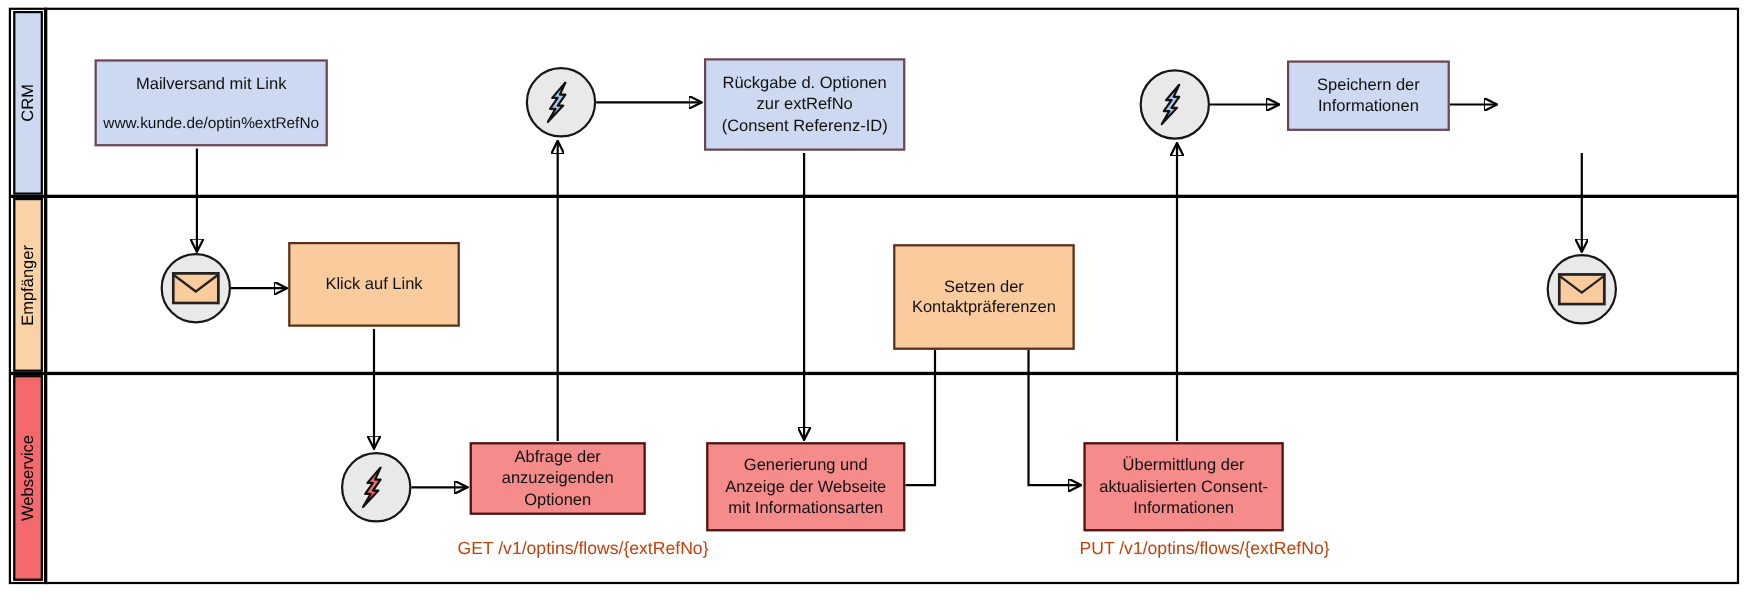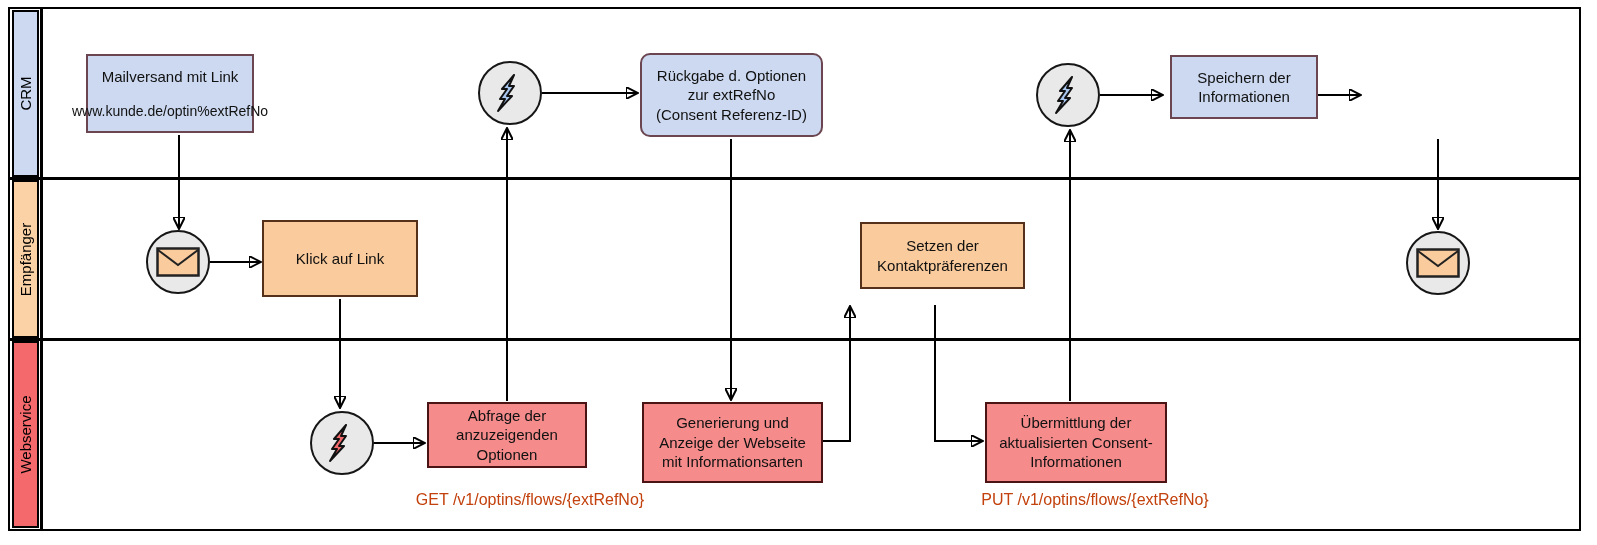--- a/index.html
+++ b/index.html
@@ -57,32 +57,32 @@
     <path d="M542,93 H638" marker-end="url(#arrow)"></path>
     <path d="M731,139 V400" marker-end="url(#arrow)"></path>
     <path d="M823,441 H850 V306" marker-end="url(#arrow)"></path>
     <path d="M935,305 V441 H983" marker-end="url(#arrow)"></path>
     <path d="M1070,401 V130" marker-end="url(#arrow)"></path>
     <path d="M1100,95 H1163" marker-end="url(#arrow)"></path>
     <path d="M1314,95 H1361" marker-end="url(#arrow)"></path>
     <path d="M1438,139 V229" marker-end="url(#arrow)"></path>
   </svg>
 
-  <div class="node blue" style="left:86px;top:54px;width:168px;height:79px;gap:12px;">
+  <div class="node blue" style="left:86px;top:54px;width:212px;height:79px;gap:12px;">
     <span class="lbl">Mailversand mit Link</span>
     <span class="sublbl">www.kunde.de/optin%extRefNo</span>
   </div>
 
   <div class="event" style="left:478px;top:61px;">
     <svg width="26" height="38" viewBox="0 0 26 38">
       <polygon points="17,1 5,15 10,15 3,25 8,25 1,37 15,22 10,22 17,12 12,12" fill="#a9c6ee" stroke="#111" stroke-width="2" stroke-linejoin="round"></polygon>
     </svg>
   </div>
 
-  <div class="node blue" style="left:640px;top:53px;width:183px;height:84px;border-radius:10px;">
+  <div class="node blue" style="left:640px;top:53px;width:183px;height:84px;">
     <span class="lbl">Rückgabe d. Optionen
 zur extRefNo
 (Consent Referenz-ID)</span>
   </div>
 
   <div class="event" style="left:1036px;top:63px;">
     <svg width="26" height="38" viewBox="0 0 26 38">
       <polygon points="17,1 5,15 10,15 3,25 8,25 1,37 15,22 10,22 17,12 12,12" fill="#a9c6ee" stroke="#111" stroke-width="2" stroke-linejoin="round"></polygon>
     </svg>
   </div>
@@ -97,21 +97,21 @@
     <svg width="44" height="30" viewBox="0 0 44 30">
       <rect x="1.5" y="1.5" width="41" height="27" fill="#f9cb9d" stroke="#222" stroke-width="2.5"></rect>
       <path d="M2,3 L22,18 L42,3" fill="none" stroke="#222" stroke-width="2"></path>
     </svg>
   </div>
 
   <div class="node orange" style="left:262px;top:220px;width:156px;height:77px;">
     <span class="lbl">Klick auf Link</span>
   </div>
 
-  <div class="node orange" style="left:812px;top:222px;width:165px;height:67px;margin-left:48px;">
+  <div class="node orange" style="left:812px;top:222px;width:165px;height:96px;">
     <span class="lbl">Setzen der
 Kontaktpräferenzen</span>
   </div>
 
   <div class="event" style="left:1406px;top:231px;">
     <svg width="44" height="30" viewBox="0 0 44 30">
       <rect x="1.5" y="1.5" width="41" height="27" fill="#f9cb9d" stroke="#222" stroke-width="2.5"></rect>
       <path d="M2,3 L22,18 L42,3" fill="none" stroke="#222" stroke-width="2"></path>
     </svg>
   </div>

